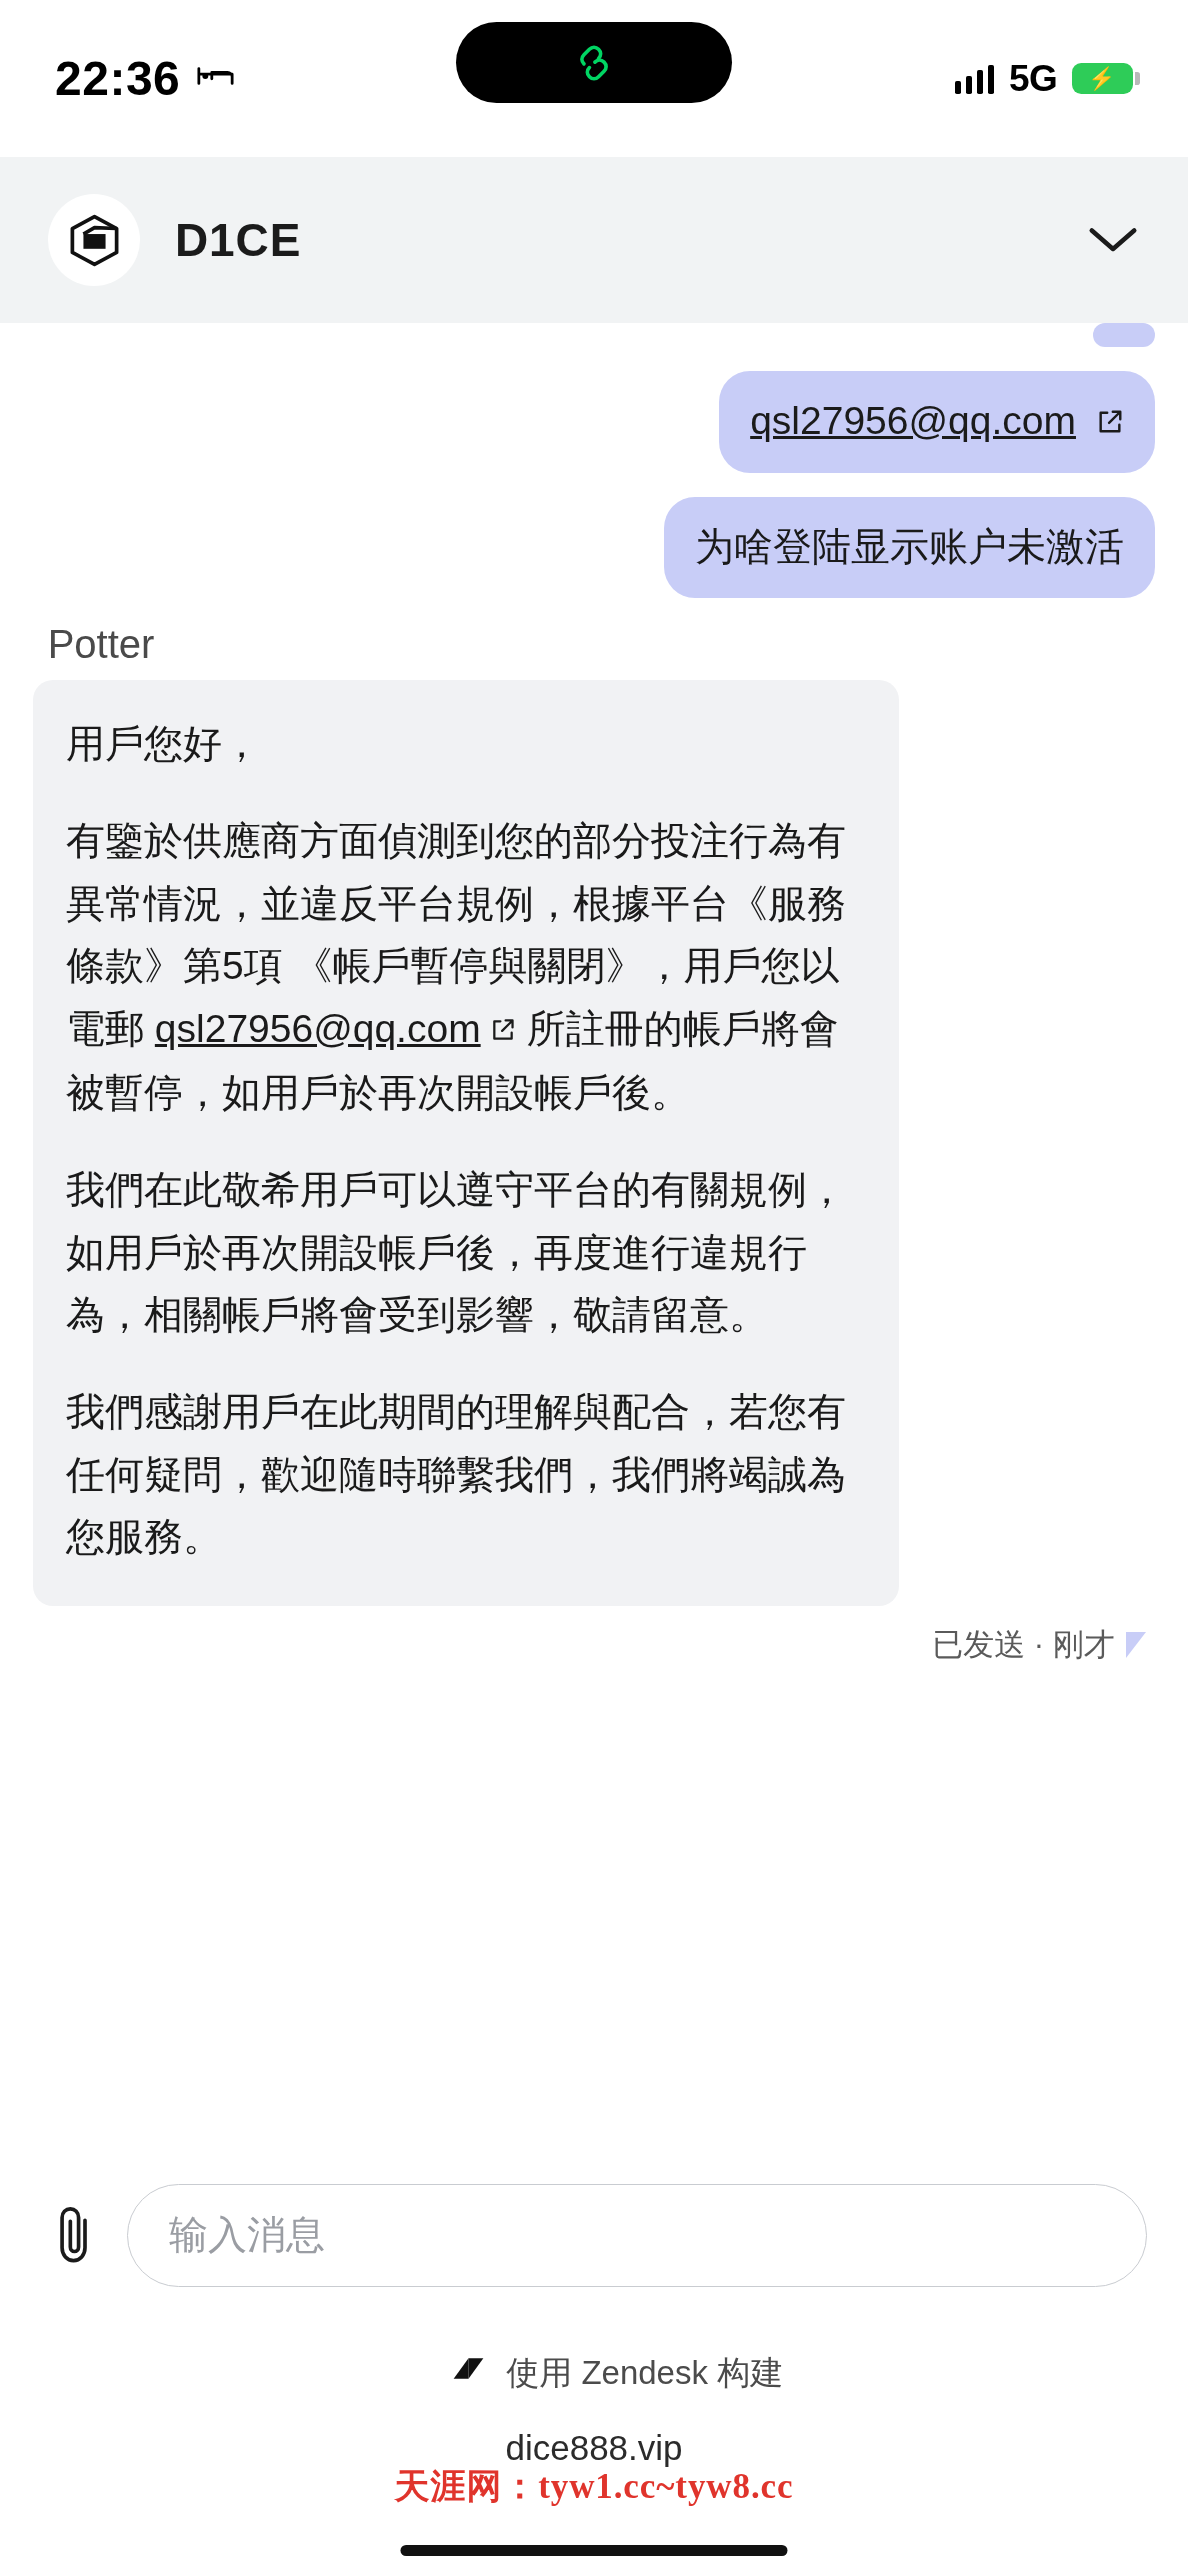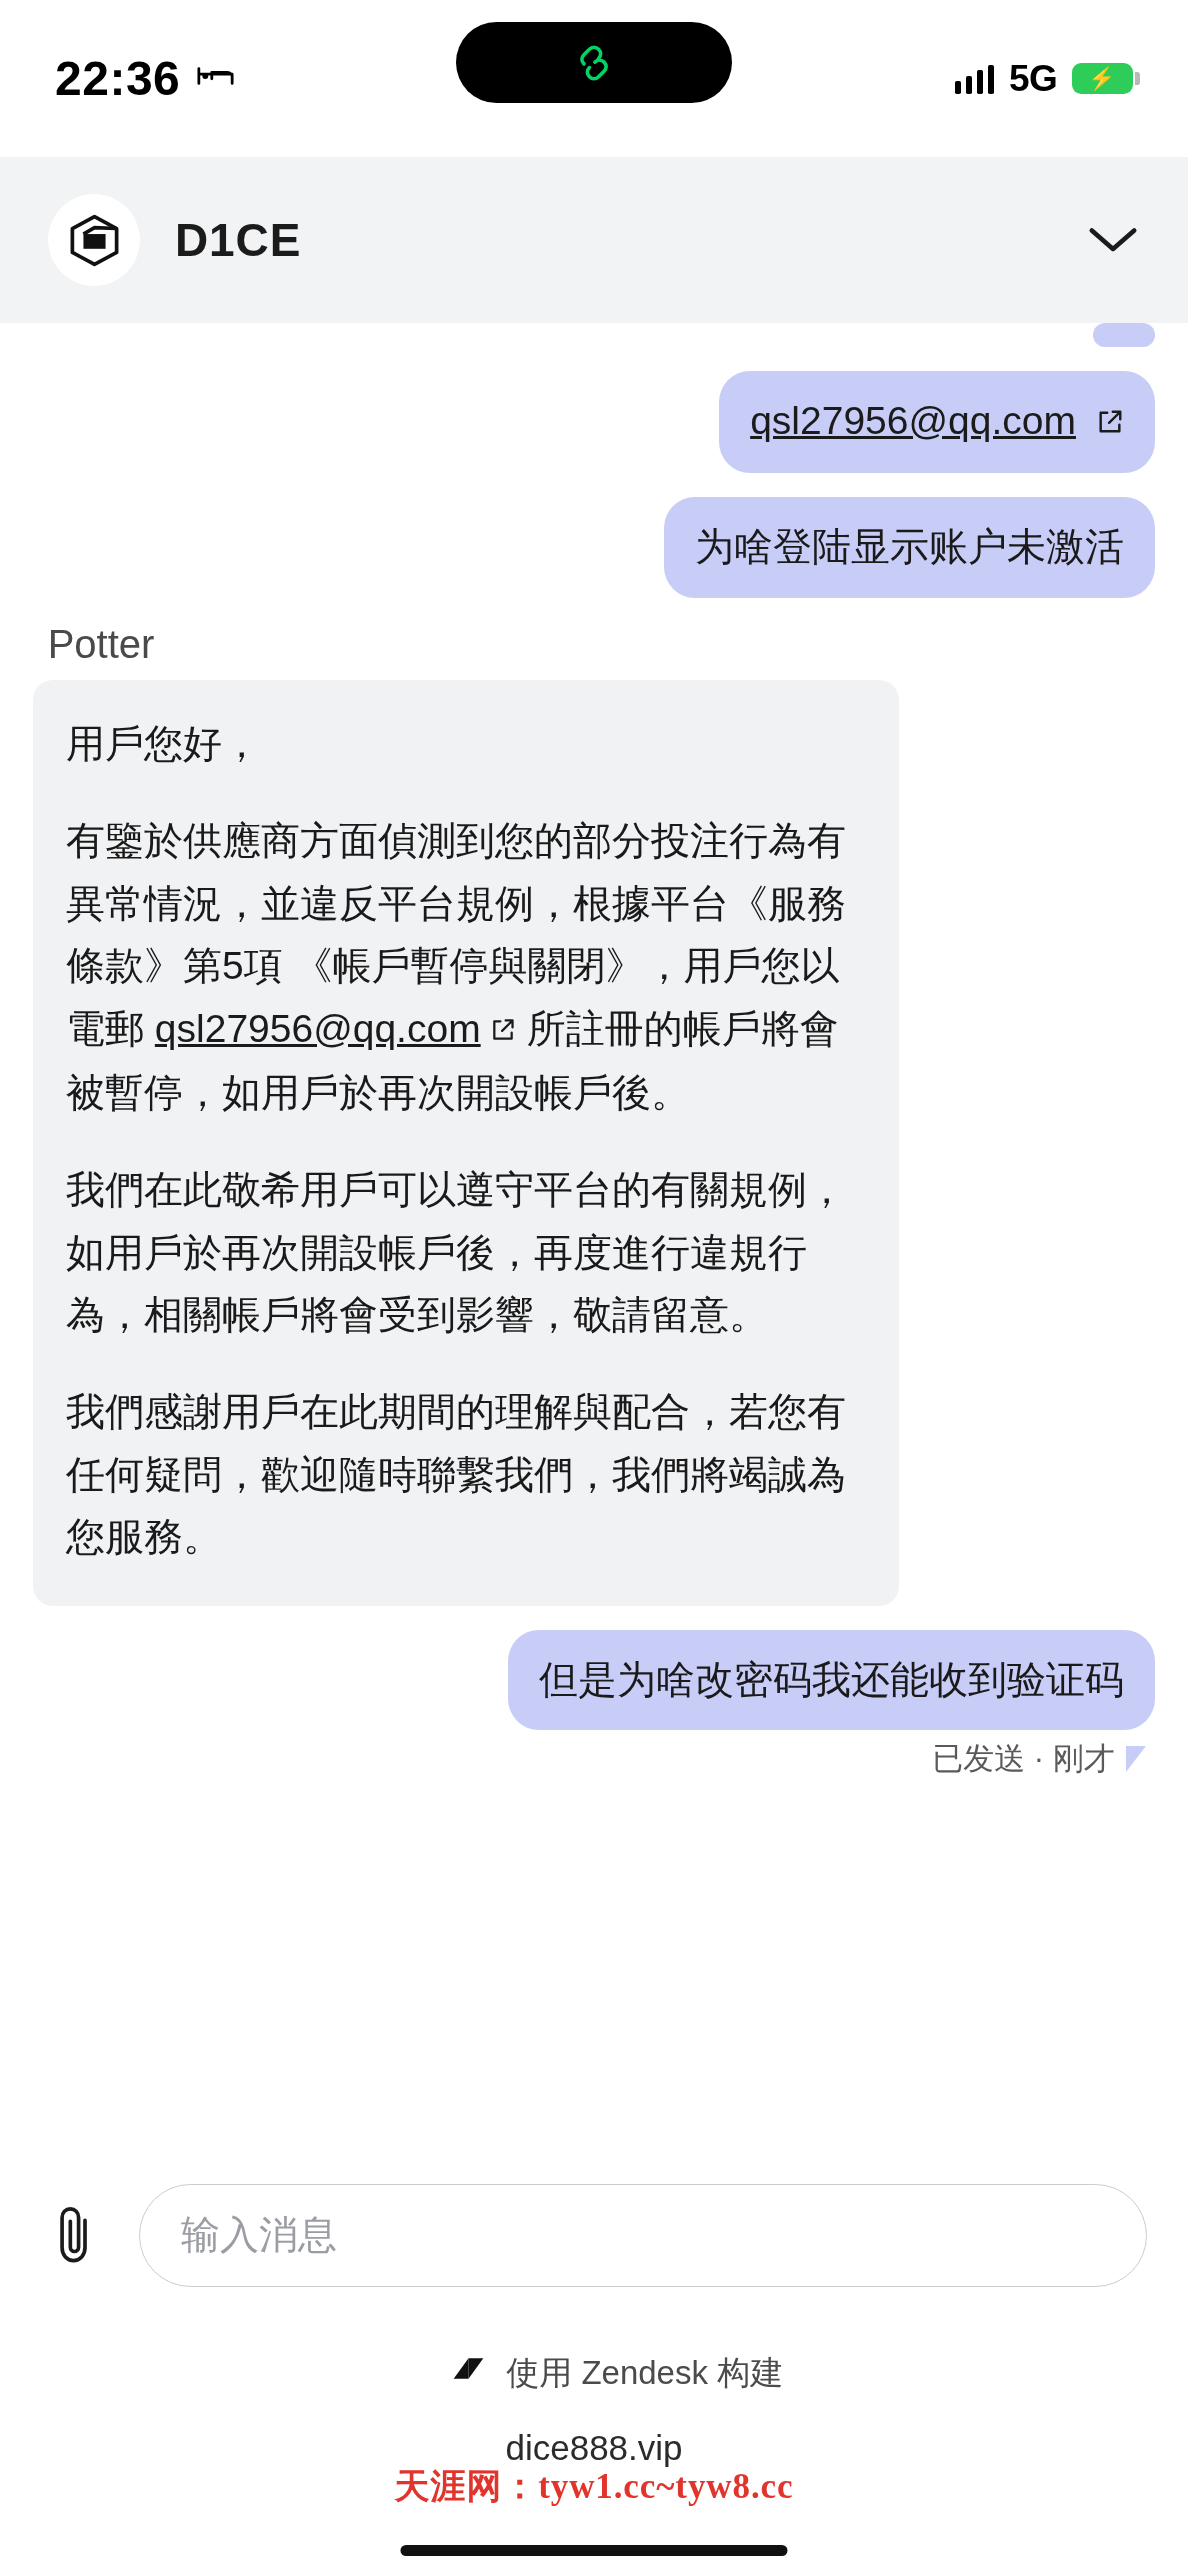--- a/index.html
+++ b/index.html
@@ -214,21 +214,21 @@
     border-left: 20px solid #c8cdf7;
     border-bottom: 26px solid transparent;
     border-top: 0;
   }
 
   
   .composer {
     flex: 0 0 184px;
     display: flex;
     align-items: center;
-    gap: 32px;
+    gap: 20px;
     padding: 0 41px;
     background: #fff;
   }
   .clip-btn {
     width: 66px; height: 66px;
     display: flex; align-items: center; justify-content: center;
     flex: 0 0 66px;
   }
   .msg-input {
     flex: 1 1 auto;
@@ -383,23 +383,20 @@
                   <path d="M12 5H5v20h20v-7" stroke="#1b1b1b" stroke-width="2.6" stroke-linecap="round" stroke-linejoin="round"></path>
                   <path d="M18 4h8v8M26 4L14 16" stroke="#1b1b1b" stroke-width="2.6" stroke-linecap="round" stroke-linejoin="round"></path>
                 </svg></span><span> 所註冊的帳戶將會被暫停，如用戶於再次開設帳戶後。</span>
           </div>
           <div class="para">我們在此敬希用戶可以遵守平台的有關規例，如用戶於再次開設帳戶後，再度進行違規行為，相關帳戶將會受到影響，敬請留意。</div>
           <div class="para">我們感謝用戶在此期間的理解與配合，若您有任何疑問，歡迎隨時聯繫我們，我們將竭誠為您服務。</div>
         </div>
       </div>
     </div>
 
-    <div class="bubble-row row-right" style="margin-bottom:13px">
-      <div class="bubble-out">但是为啥改密码我还能收到验证码</div>
-    </div>
     <div class="receipt">
       <span>已发送 · 刚才</span>
       <span class="tail"></span>
     </div>
   </div>
 
   <div class="composer">
     <div class="clip-btn">
       <svg width="48" height="66" viewBox="0 0 52 72" fill="none" xmlns="http://www.w3.org/2000/svg">
         <path d="M38 20v30c0 8-5.5 14-12.5 14S13 58 13 50V17c0-5.5 4-9.5 9-9.5s9 4 9 9.5v32c0 3-2 5-4.5 5S22 52 22 49V21" stroke="#1b1b1b" stroke-width="4" stroke-linecap="round" stroke-linejoin="round"></path>

